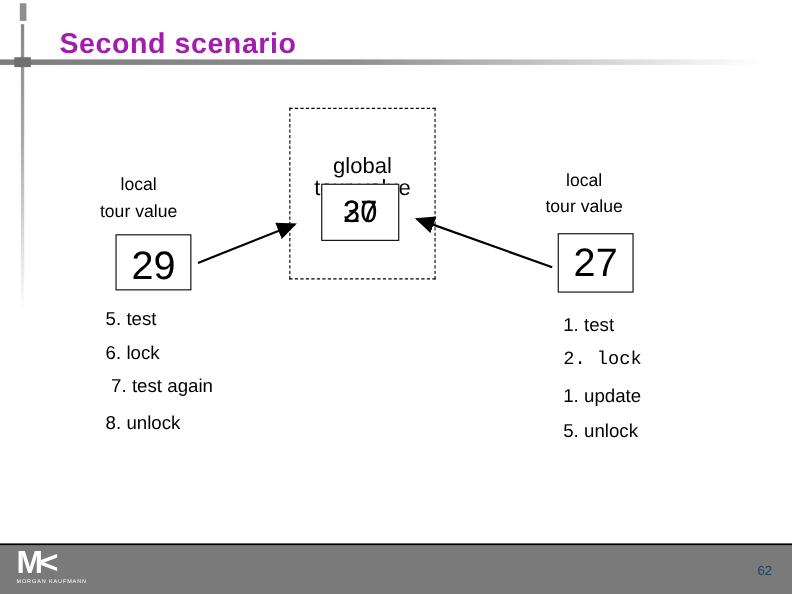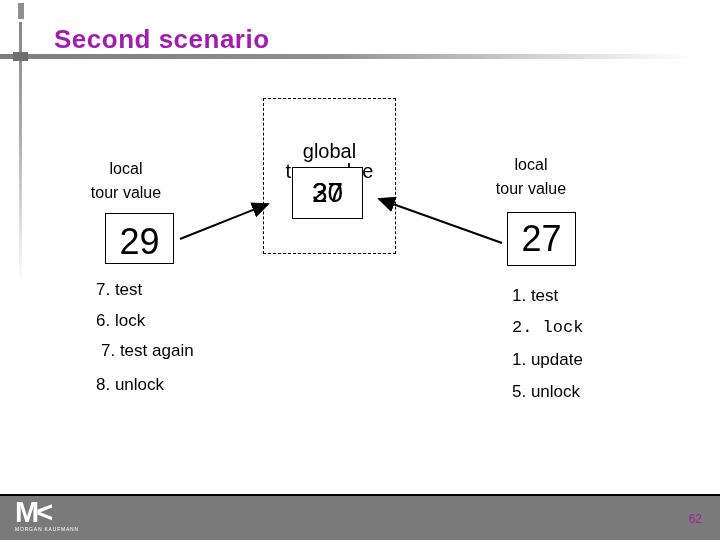--- a/index.html
+++ b/index.html
@@ -52,21 +52,21 @@
   .step { position:absolute; font-size:17px; white-space:nowrap; }
 
   
   .footer-topline { position:absolute; left:0; top:494px; width:720px; height:2px; background:#000; }
   .footer-bar     { position:absolute; left:0; top:496px; width:720px; height:44px; background:#7a7a7a; }
   .logo       { position:absolute; left:15px; top:499px; width:70px; text-align:left; color:#fff; }
   .logo-mark  { font-size:29px; font-weight:bold; letter-spacing:-3px; line-height:26px; display:block; }
   .logo-cap   { font-size:5px; letter-spacing:0.8px; display:block; margin-top:1px; white-space:nowrap; }
   .copyright  { position:absolute; left:0; top:511px; width:720px; text-align:center;
                 color:#fff; font-size:12px; font-weight:bold; }
-  .pagenum    { position:absolute; right:18px; top:512px; color:#a21caf; font-size:12px; font-weight:normal; }
+  .pagenum    { position:absolute; right:18px; top:512px; color:#0c4a6e; font-size:12px; font-weight:normal; }
 </style>
 </head>
 <body>
 
 <div class="slide">
 
   <div class="vbar-top"></div>
   <div class="vline"></div>
   <div class="hline"></div>
   <div class="crossblock"></div>
@@ -101,21 +101,21 @@
     <defs>
       <marker id="ah" markerWidth="10" markerHeight="8" refX="8" refY="4" orient="auto">
         <path d="M0,0 L9,4 L0,8 z" fill="#000"></path>
       </marker>
     </defs>
     <line x1="180" y1="239" x2="268" y2="204" stroke="#000" stroke-width="2" marker-end="url(#ah)"></line>
     <line x1="502" y1="243" x2="379" y2="199" stroke="#000" stroke-width="2" marker-end="url(#ah)"></line>
   </svg>
 
   <div>
-    <div class="step" style="left:96px;  top:280px;">7. test</div>
+    <div class="step" style="left:96px;  top:280px;">5. test</div>
     <div class="step" style="left:96px;  top:311px;">6. lock</div>
     <div class="step" style="left:101px; top:341px;">7. test again</div>
     <div class="step" style="left:96px;  top:375px;">8. unlock</div>
   </div>
 
   <div>
     <div class="step" style="left:512px; top:286px;">1. test</div>
     <div class="step" style="left:512px; top:318px;font-family:Liberation Mono, monospace;">2. lock</div>
     <div class="step" style="left:512px; top:350px;">1. update</div>
     <div class="step" style="left:512px; top:382px;">5. unlock</div>

